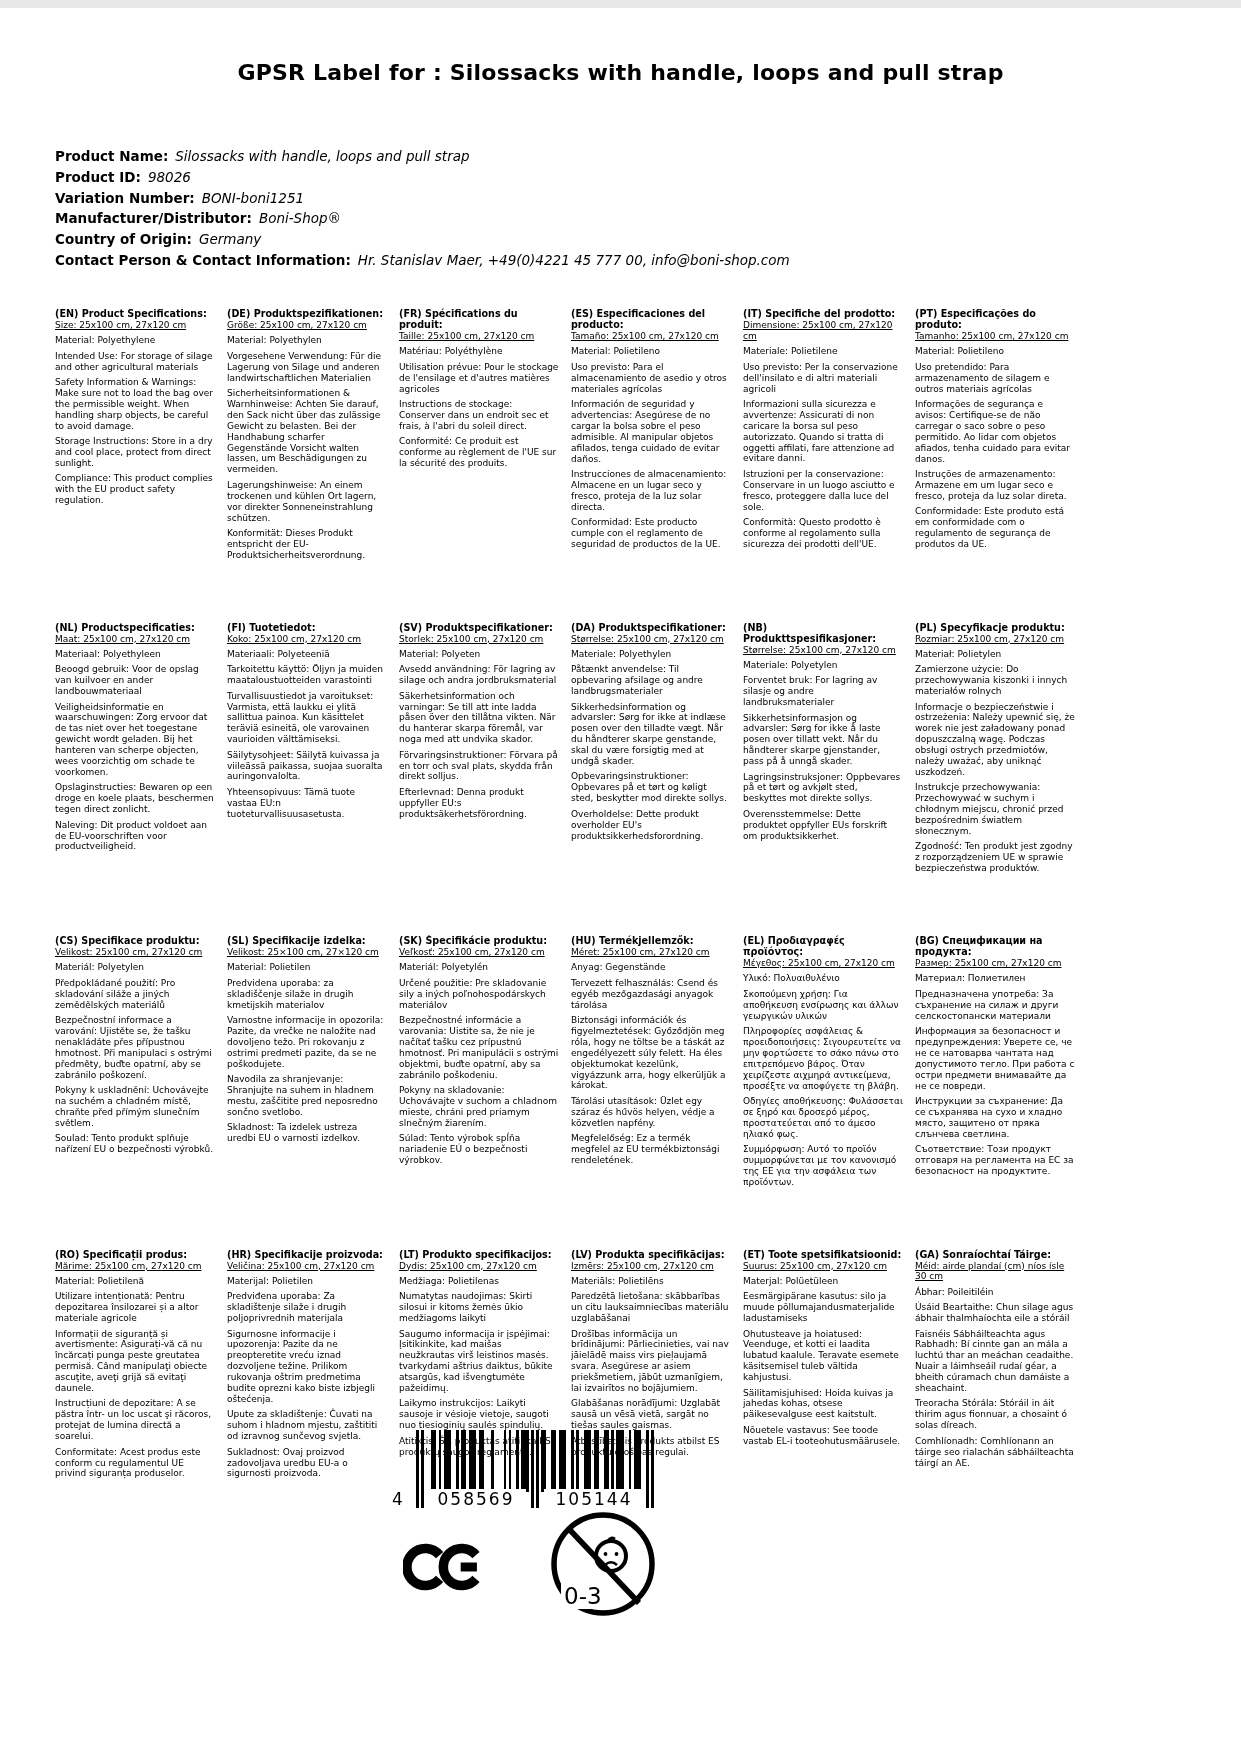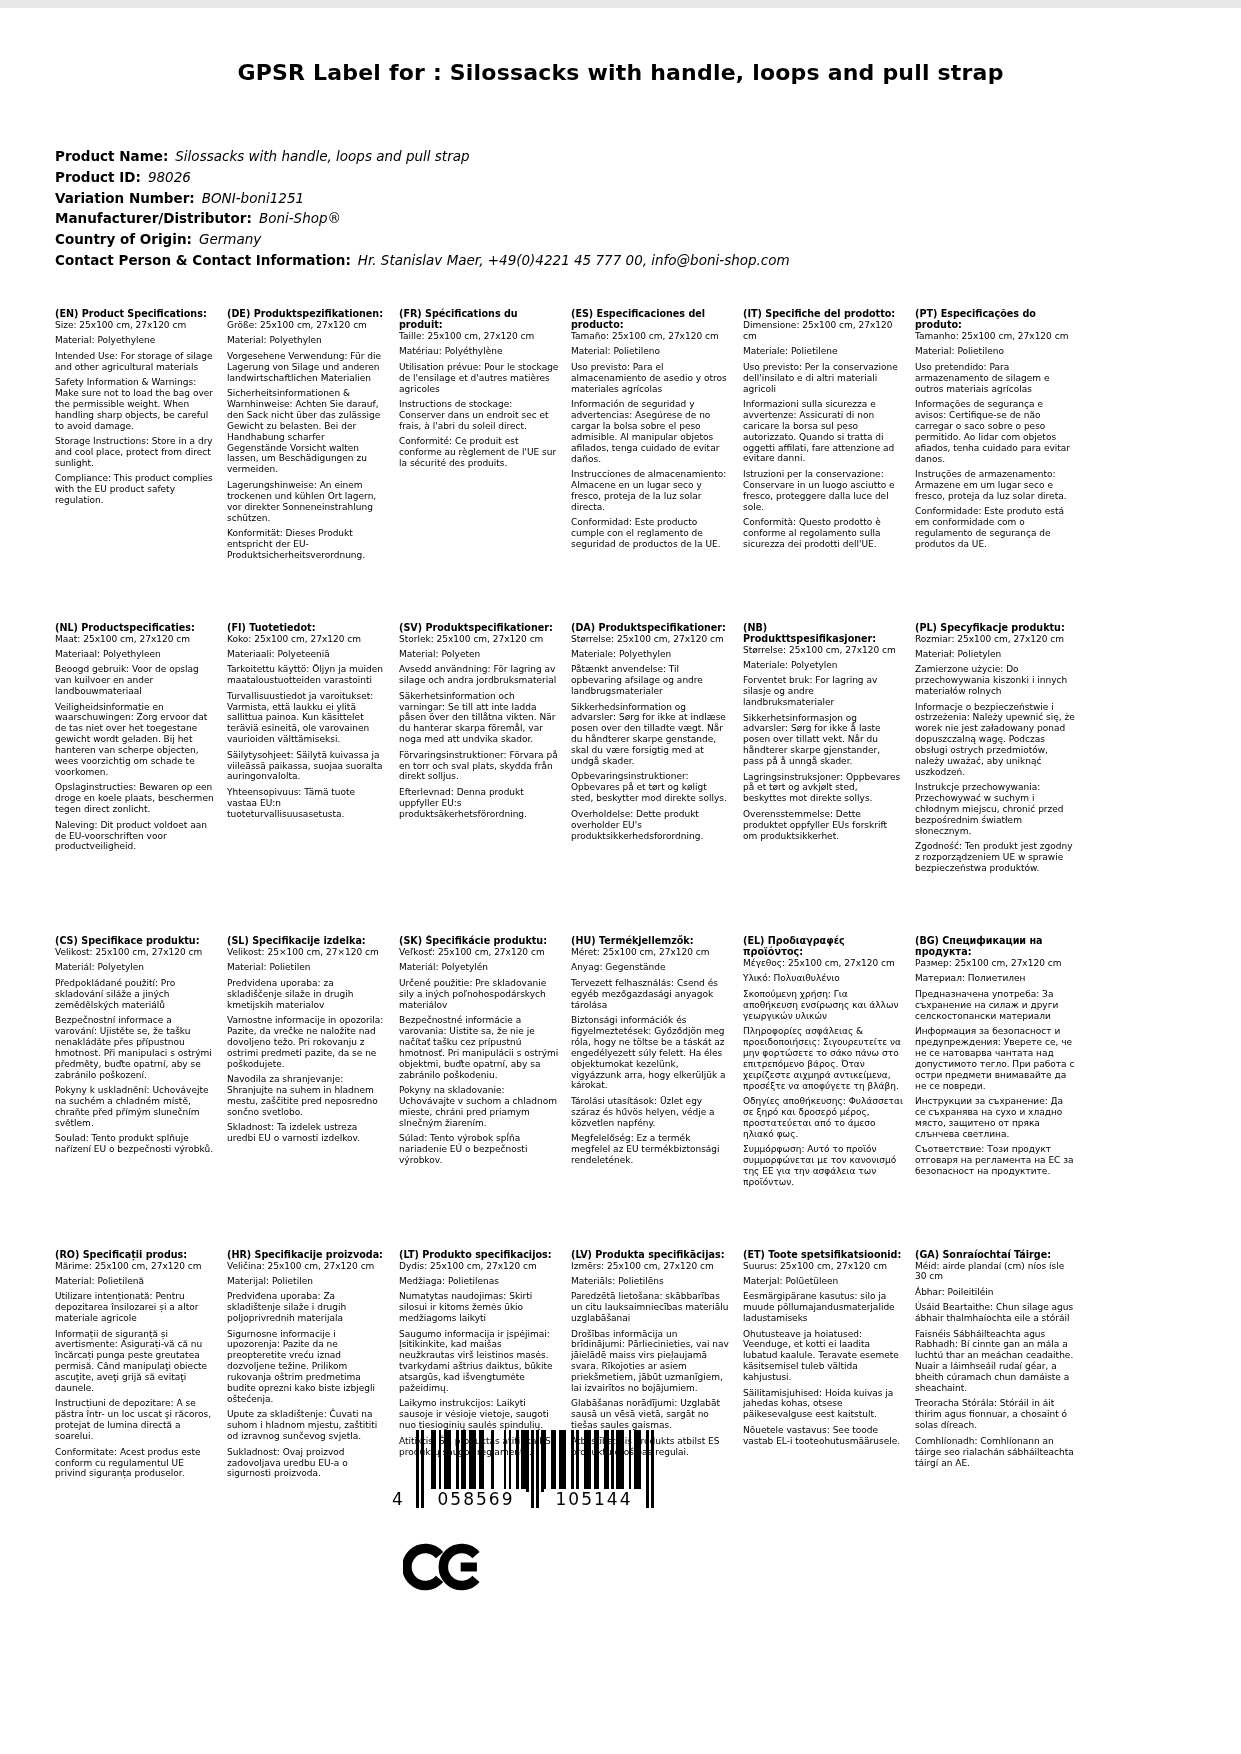--- a/index.html
+++ b/index.html
@@ -9,21 +9,21 @@
            font-size:22px; font-weight:bold; margin:0; letter-spacing:0.2px; }
   .product-info { position:absolute; left:55px; top:138px; font-size:13.5px; line-height:20.8px; }
   .info-row { white-space:nowrap; }
   .info-label { font-weight:bold; }
   .info-value { margin-left:7px;font-style:italic; }
   .spec-grid { position:absolute; left:55px; top:300px; display:grid;
                grid-template-columns:repeat(6,160px); column-gap:12px; grid-auto-rows:313.5px; }
   .spec-cell { font-size:9px; line-height:10.9px; overflow:hidden; overflow-wrap:anywhere; }
   .spec-header { font-weight:bold; font-size:9.6px; line-height:11px; }
   .spec-par { margin:4.5px 0 0 0; }
-  p.spec-par:first-of-type { margin-top:1px; }
+  p.spec-par:first-of-type { margin-top:1px;text-decoration:underline; }
   .barcode { position:absolute; left:416px; top:1422px; width:238px; height:82px; }
   .bc-bar { position:absolute; top:0; background:#000; }
   .bc-digit { position:absolute; font-size:17px; line-height:20px; color:#000; background:#fff; }
   .bc-first { left:-24px; top:59px; }
   .bc-g1 { left:10px; top:59px; width:100px; text-align:center; letter-spacing:2px; }
   .bc-g2 { left:128px; top:59px; width:100px; text-align:center; letter-spacing:2px; }
   .ce-mark { position:absolute; left:403px; top:1518px; }
   .age-mark { position:absolute; left:548px; top:1498px; }
 </style>
 </head>
@@ -229,21 +229,21 @@
         <p class="spec-par">Numatytas naudojimas: Skirti silosui ir kitoms žemės ūkio medžiagoms laikyti</p>
         <p class="spec-par">Saugumo informacija ir įspėjimai: Įsitikinkite, kad maišas neužkrautas virš leistinos masės. tvarkydami aštrius daiktus, būkite atsargūs, kad išvengtumėte pažeidimų.</p>
         <p class="spec-par">Laikymo instrukcijos: Laikyti sausoje ir vėsioje vietoje, saugoti nuo tiesioginių saulės spindulių.</p>
         <p class="spec-par">Atitiktis: Šis produktas atitinka ES produktų saugos reglamentą.</p>
       </div>
       <div class="spec-cell">
         <div class="spec-header">(LV) Produkta specifikācijas:</div>
         <p class="spec-par">Izmērs: 25x100 cm, 27x120 cm</p>
         <p class="spec-par">Materiāls: Polietilēns</p>
         <p class="spec-par">Paredzētā lietošana: skābbarības un citu lauksaimniecības materiālu uzglabāšanai</p>
-        <p class="spec-par">Drošības informācija un brīdinājumi: Pārliecinieties, vai nav jāielādē maiss virs pieļaujamā svara. Rīkojoties ar asiem priekšmetiem, jābūt uzmanīgiem, lai izvairītos no bojājumiem.</p>
+        <p class="spec-par">Drošības informācija un brīdinājumi: Pārliecinieties, vai nav jāielādē maiss virs pieļaujamā svara. Asegúrese ar asiem priekšmetiem, jābūt uzmanīgiem, lai izvairītos no bojājumiem.</p>
         <p class="spec-par">Glabāšanas norādījumi: Uzglabāt sausā un vēsā vietā, sargāt no tiešas saules gaismas.</p>
         <p class="spec-par">Atbilstība: Šis produkts atbilst ES produktu drošības regulai.</p>
       </div>
       <div class="spec-cell">
         <div class="spec-header">(ET) Toote spetsifikatsioonid:</div>
         <p class="spec-par">Suurus: 25x100 cm, 27x120 cm</p>
         <p class="spec-par">Materjal: Polüetüleen</p>
         <p class="spec-par">Eesmärgipärane kasutus: silo ja muude põllumajandusmaterjalide ladustamiseks</p>
         <p class="spec-par">Ohutusteave ja hoiatused: Veenduge, et kotti ei laadita lubatud kaalule. Teravate esemete käsitsemisel tuleb vältida kahjustusi.</p>
         <p class="spec-par">Säilitamisjuhised: Hoida kuivas ja jahedas kohas, otsese päikesevalguse eest kaitstult.</p>
@@ -299,14 +299,27 @@
   </div>
 
   <div class="ce-mark">
     <svg width="84" height="82" viewBox="0 0 150 92" fill="none">
       <path d="M 65.3 24.8 A 33 33 0 1 0 65.3 67.2" stroke="#000" stroke-width="17" fill="none"></path>
       <path d="M 130.3 24.8 A 33 33 0 1 0 130.3 67.2" stroke="#000" stroke-width="17" fill="none"></path>
       <path d="M 103 46 H 132" stroke="#000" stroke-width="16" fill="none"></path>
     </svg>
   </div>
 
+  <div class="age-mark">
+    <svg width="110" height="116" viewBox="0 0 110 116">
+      <circle cx="55" cy="58" r="49" fill="none" stroke="#000" stroke-width="5.5"></circle>
+      <circle cx="63" cy="50" r="15" fill="none" stroke="#000" stroke-width="4"></circle>
+      <path d="M 60 34.5 Q 63 30 67 33" fill="none" stroke="#000" stroke-width="2.5"></path>
+      <circle cx="57.5" cy="48" r="1.9" fill="#000"></circle>
+      <circle cx="68.5" cy="48" r="1.9" fill="#000"></circle>
+      <path d="M 57 59 Q 63 53.5 69 59" fill="none" stroke="#000" stroke-width="2.5"></path>
+      <line x1="21" y1="23" x2="91" y2="97" stroke="#000" stroke-width="5.5"></line>
+      <rect x="13" y="78" width="43" height="25" fill="#ffffff"></rect>
+      <text x="16" y="98" font-family="DejaVu Sans, sans-serif" font-size="23" fill="#000">0-3</text>
+    </svg>
+  </div>
 
 </div>
 
 </body></html>

